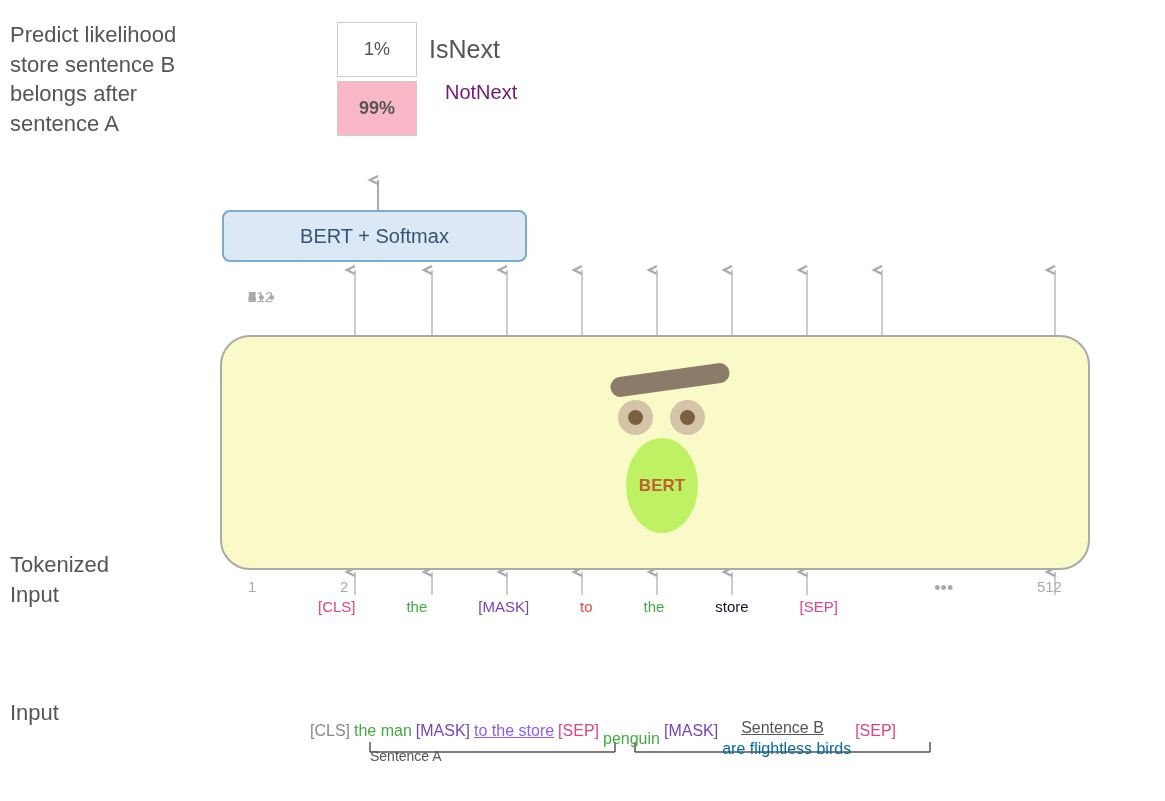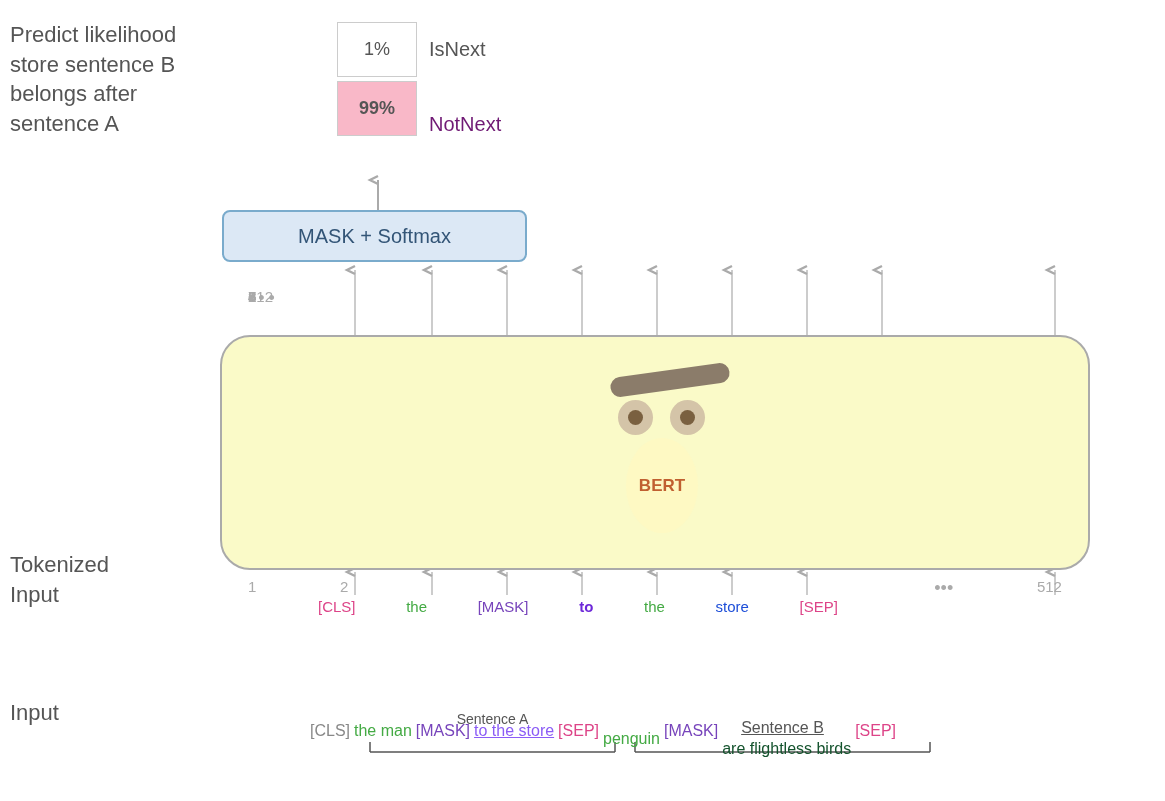--- a/index.html
+++ b/index.html
@@ -178,32 +178,32 @@
   <line x1="930" y1="742" x2="930" y2="752" stroke="#555" stroke-width="1.5"></line>
 </svg>
 
 <div class="left-label-top" style="font-size:22px; color:#555; line-height:1.35;">Predict likelihood store sentence B belongs after sentence A</div>
 
 <div style="position:absolute; left:337px; top:22px;">
   <div style="display:flex; align-items:center; gap:12px; margin-bottom:4px;">
     <div class="output-box-isnext">
       <span>1%</span>
     </div>
-    <span style="font-size:20px; color:#555;">IsNext</span>
+    <span style="font-size:25px; color:#555;">IsNext</span>
   </div>
-  <div style="display:flex; align-items:flex-end; gap:12px;">
+  <div style="display:flex; align-items:flex-start; gap:28px;">
     <div class="output-box-notnext">
       <span>99%</span>
     </div>
     <span style="font-size:20px; color:#701a75;">NotNext</span>
   </div>
 </div>
 
 <div class="ffnn-box">
-  <span>MASK + Softmax</span>
+  <span>BERT + Softmax</span>
 </div>
 
 <div style="position:absolute; top:288px; left:220px; width:870px; display:flex; justify-content:space-between; padding:0 28px;">
   <span class="num-label" style="color:#aaa; font-size:15px;">1</span>
   <span class="num-label" style="color:#aaa; font-size:15px;">2</span>
   <span class="num-label" style="color:#aaa; font-size:15px;">3</span>
   <span class="num-label" style="color:#aaa; font-size:15px;">4</span>
   <span class="num-label" style="color:#aaa; font-size:15px;">5</span>
   <span class="num-label" style="color:#aaa; font-size:15px;">6</span>
   <span class="num-label" style="color:#aaa; font-size:15px;">7</span>
@@ -218,64 +218,64 @@
 
 <div style="position:absolute; left:610px; top:370px; width:120px; height:20px; background:#8b7c6a; border-radius:10px; transform:rotate(-8deg);"></div>
 
 <div style="position:absolute; left:618px; top:400px; width:35px; height:35px; background:#d4c4a8; border-radius:50%; display:flex; align-items:center; justify-content:center;">
   <div style="width:15px;height:15px;background:#7a6040;border-radius:50%;"></div>
 </div>
 <div style="position:absolute; left:670px; top:400px; width:35px; height:35px; background:#d4c4a8; border-radius:50%; display:flex; align-items:center; justify-content:center;">
   <div style="width:15px;height:15px;background:#7a6040;border-radius:50%;"></div>
 </div>
 
-<div style="position:absolute; left:626px; top:438px; width:72px; height:95px; background:#fef9c3; border-radius:50%; display:flex; align-items:center; justify-content:center;">
+<div style="position:absolute; left:626px; top:438px; width:72px; height:95px; background:#bef264; border-radius:50%; display:flex; align-items:center; justify-content:center;">
   <span style="font-size:17px; font-weight:bold; color:#c06030;">BERT</span>
 </div>
 
 <div style="position:absolute; top:578px; left:220px; width:870px; display:flex; justify-content:space-between; padding:0 28px;">
   <span style="color:#aaa; font-size:15px;">1</span>
   <span style="color:#aaa; font-size:15px;">2</span>
   <span style="color:#aaa; font-size:15px;"></span>
   <span style="color:#aaa; font-size:15px;"></span>
   <span style="color:#aaa; font-size:15px;"></span>
   <span style="color:#aaa; font-size:15px;"></span>
   <span style="color:#aaa; font-size:15px;"></span>
   <span style="color:#aaa; font-size:15px;"></span>
   <span style="color:#aaa; font-size:18px;">•••</span>
   <span style="color:#aaa; font-size:15px;">512</span>
 </div>
 
 <div style="position:absolute; top:598px; left:318px; display:flex; gap:0; width:520px; justify-content:space-between;">
   <span style="color:#dd4488; font-size:15px; text-align:center;">[CLS]</span>
   <span style="color:#44aa44; font-size:15px; text-align:center;">the</span>
   <span style="color:#7744bb; font-size:15px; text-align:center;">[MASK]</span>
-  <span style="color:#6d28d9; font-size:15px; text-align:center;font-weight:bold;">to</span>
+  <span style="color:#ef4444; font-size:15px; text-align:center;">to</span>
   <span style="color:#44aa44; font-size:15px; text-align:center;">the</span>
-  <span style="color:#1d4ed8; font-size:15px; text-align:center;">store</span>
+  <span style="color:#0f172a; font-size:15px; text-align:center;">store</span>
   <span style="color:#dd4488; font-size:15px; text-align:center;">[SEP]</span>
 </div>
 
 <div class="left-label-bottom" style="font-size:22px; color:#555; line-height:1.35;">
   Tokenized<br>Input
 </div>
 
 <div class="left-label-input" style="font-size:22px; color:#555;">Input</div>
 
 <div style="position:absolute; top:703px; left:310px; font-size:16px; display:flex; align-items:center; gap:4px; white-space:nowrap;">
   <span style="color:#888;">[CLS]</span>
   <span style="color:#44aa44;text-align:right;"> the man </span>
   <span style="color:#7744bb;">[MASK]</span>
   <span style="color:#8b5cf6;text-decoration:underline;"> to the store </span>
   <span style="color:#dd4488;">[SEP]</span>
   <span style="color:#44aa44;margin-top:17px;"> penguin </span>
   <span style="color:#7744bb;">[MASK]</span>
-  <span style="color:#14532d;margin-top:37px;"> are flightless birds </span>
+  <span style="color:#0369a1;margin-top:37px;"> are flightless birds </span>
   <span style="color:#dd4488;">[SEP]</span>
 </div>
 
-<div style="position:absolute; top:711px; left:370px; width:245px; text-align:center; font-size:14px; color:#555;">
+<div style="position:absolute; top:748px; left:370px; width:245px; font-size:14px; color:#555;">
   <span>Sentence A</span>
 </div>
 
 <div style="position:absolute; top:719px; left:635px; width:295px; text-align:center; font-size:16px; color:#555;text-decoration:underline;">
   <span>Sentence B</span>
 </div>
 
 </body></html>

